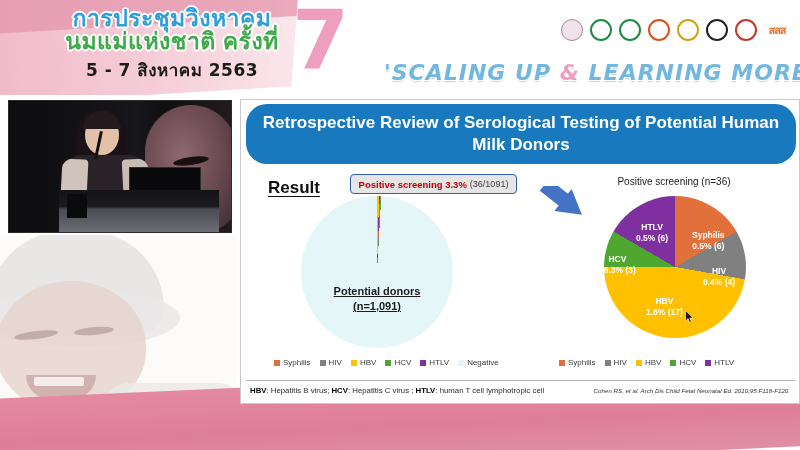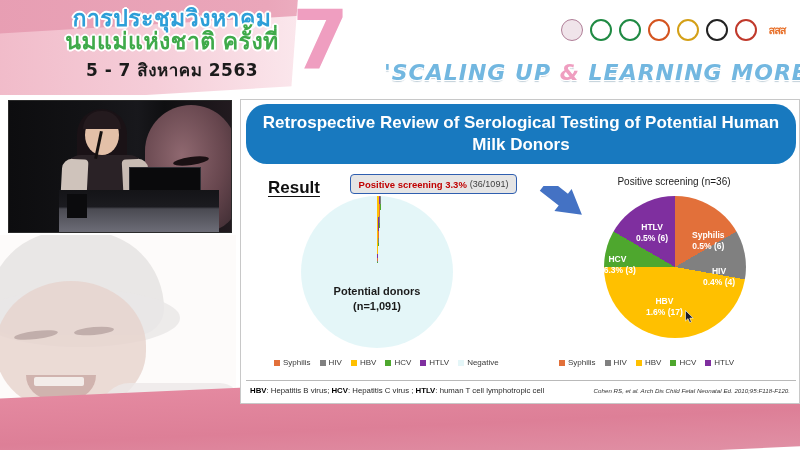--- a/index.html
+++ b/index.html
@@ -132,21 +132,21 @@
     position:absolute; inset:0; border-radius:50%;
     background: conic-gradient(from 0deg,
       #ffc000 0deg 1.55deg,
       #7f2f9f 1.55deg 2.1deg,
       #e2703a 2.1deg 2.55deg,
       #808080 2.55deg 2.95deg,
       #4ea72e 2.95deg 3.25deg,
       #e4f6f8 3.25deg 360deg);
   }
   .pie-left .ctr { position:absolute; left:0; right:0; top:58%; text-align:center;
-      font-size:11px; font-weight:bold; color:#1b1b1b; line-height:1.35; }
+      font-size:11px; font-weight:bold; color:#1b1b1b; line-height:1.35;text-decoration:underline; }
 
   
   .right-head { position:absolute; left:318px; top:76px; width:230px; text-align:center;
       font-size:10px; color:#1b1b1b; }
   .pie-right { position:absolute; left:363px; top:96px; width:142px; height:142px; }
   .pie-right .disc {
     position:absolute; inset:0; border-radius:50%;
     background: conic-gradient(from 0deg,
       #e2703a 0deg 60deg,
       #808080 60deg 100deg,

